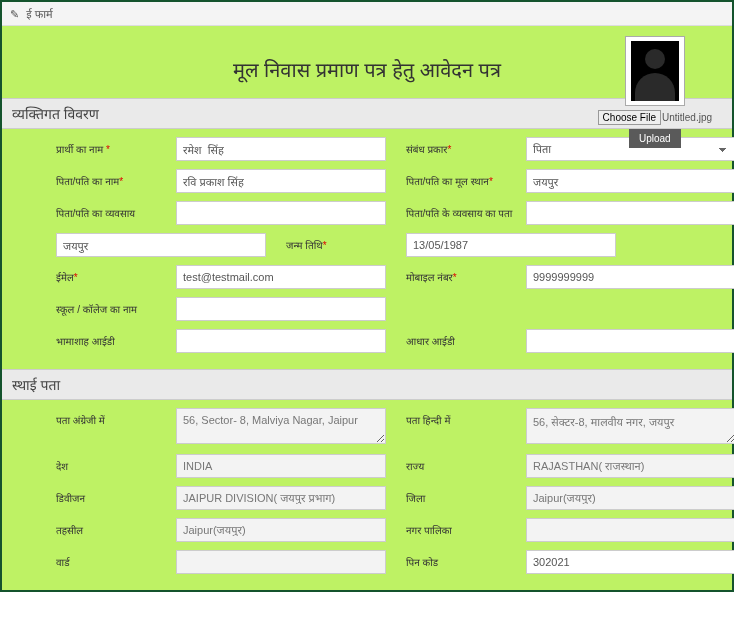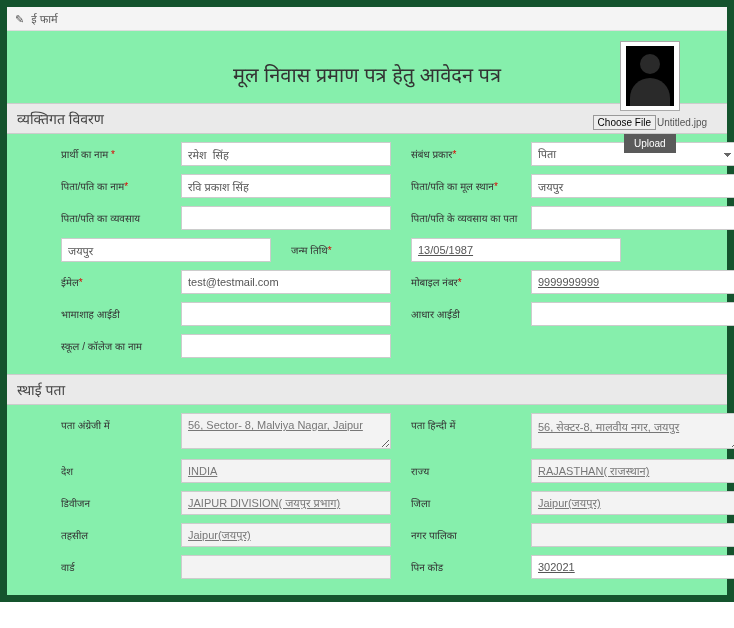--- a/index.html
+++ b/index.html
@@ -1,17 +1,17 @@
 <!DOCTYPE html>
 <html><head>
 <meta charset="utf-8">
 <style>
 * { box-sizing: border-box; margin: 0; padding: 0; }
 body { font-family: Arial, sans-serif; font-size: 11px; background: #fff; width: 734px; }
-.panel { border: 7px solid #14532d; background: #86efac; }
+.panel { border: 2px solid #14532d; background: #bef264; }
 .panel-header { background: #f4f4f4; border-bottom: 1px solid #ddd; padding: 4px 8px; font-size: 11px; color: #555; }
 .edit-icon { display: inline-block; margin-right: 4px; }
 .title-area { position: relative; padding: 20px 10px 15px 10px; text-align: center; }
 .main-title { font-size: 20px; font-weight: normal; color: #333; display: inline-block; margin-top: 10px; }
 .photo-block { position: absolute; right: 20px; top: 10px; text-align: center; }
 .photo-frame { width: 60px; height: 70px; border: 1px solid #aaa; background: #fff; padding: 2px; margin: 0 auto 4px auto; display: flex; align-items: center; justify-content: center; }
 .photo-silhouette { width: 48px; height: 60px; background: #000; position: relative; }
 .photo-silhouette::before { content: ""; position: absolute; top: 8px; left: 50%; transform: translateX(-50%); width: 20px; height: 20px; background: #2a2a2a; border-radius: 50%; }
 .photo-silhouette::after { content: ""; position: absolute; bottom: 0; left: 50%; transform: translateX(-50%); width: 40px; height: 28px; background: #2a2a2a; border-radius: 20px 20px 0 0; }
 .file-row { font-size: 10px; margin-bottom: 4px; }
@@ -20,21 +20,21 @@
 .upload-btn { background: #5a5a5a; color: #fff; border: none; padding: 4px 10px; font-size: 10px; cursor: pointer; }
 .section-header { background: #eaeaea; border-top: 1px solid #ccc; border-bottom: 1px solid #ccc; padding: 5px 10px; font-size: 14px; color: #444; }
 .form-body { padding: 8px 10px; }
 .form-row { display: flex; margin-bottom: 8px; align-items: flex-start; margin-left: 44px; }
 .col-label { flex: 0 0 120px; padding-top: 5px; font-size: 10px; color: #333; }
 .col-field { flex: 0 0 210px; margin-right: 20px; }
 .required { color: #d00; }
 input[type=text], select, textarea { width: 100%; padding: 5px 6px; border: 1px solid #ccc; font-size: 11px; color: #555; background: #fff; font-family: Arial, sans-serif; }
 textarea { resize: vertical; height: 36px; }
 select { appearance: none; background-image: linear-gradient(45deg, transparent 50%, #666 50%), linear-gradient(135deg, #666 50%, transparent 50%); background-position: calc(100% - 12px) 10px, calc(100% - 8px) 10px; background-size: 4px 4px, 4px 4px; background-repeat: no-repeat; padding-right: 12px; }
-.readonly { background: #f3f3f3; color: #777; text-decoration: underline; }
+.readonly { background: #f3f3f3; color: #777; }
 </style>
 </head>
 <body>
 
 <div class="panel">
   <div class="panel-header">
     <span class="edit-icon">✎</span>
     <span>ई फार्म</span>
   </div>
 
@@ -82,28 +82,28 @@
     </div>
 
     <div class="form-row">
       <div class="col-label"><span>ईमेल</span><span class="required">*</span></div>
       <div class="col-field"><input type="text" value="test@testmail.com" style=""></div>
       <div class="col-label"><span>मोबाइल नंबर</span><span class="required">*</span></div>
       <div class="col-field"><input type="text" class="readonly" readonly="" value="9999999999" style=""></div>
     </div>
 
     <div class="form-row">
-      <div class="col-label"><span>भामाशाह आईडी</span></div>
-      <div class="col-field"><input type="text" value="" style=""></div>
-      <div class="col-label"><span>आधार आईडी</span></div>
+      <div class="col-label"><span>स्कूल / कॉलेज का नाम</span></div>
       <div class="col-field"><input type="text" value="" style=""></div>
     </div>
 
     <div class="form-row">
-      <div class="col-label"><span>स्कूल / कॉलेज का नाम</span></div>
+      <div class="col-label"><span>भामाशाह आईडी</span></div>
+      <div class="col-field"><input type="text" value="" style=""></div>
+      <div class="col-label"><span>आधार आईडी</span></div>
       <div class="col-field"><input type="text" value="" style=""></div>
     </div>
   </div>
 
   <div class="section-header">स्थाई पता</div>
   <div class="form-body">
 
     <div class="form-row">
       <div class="col-label"><span>पता अंग्रेजी में</span></div>
       <div class="col-field"><textarea class="readonly" readonly="" style="">56, Sector- 8, Malviya Nagar, Jaipur</textarea></div>

